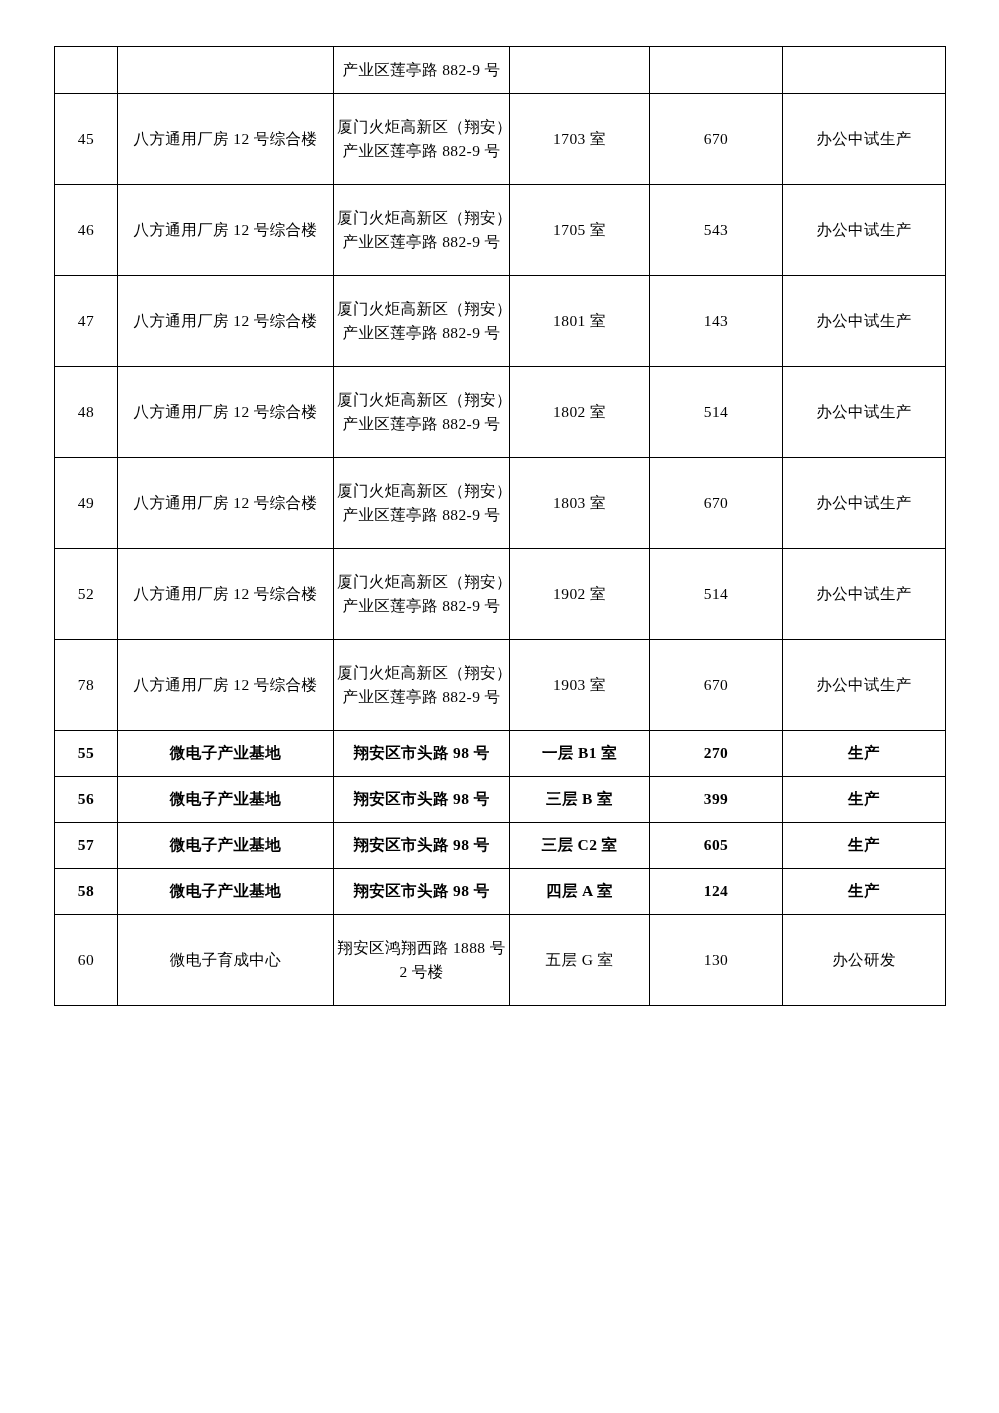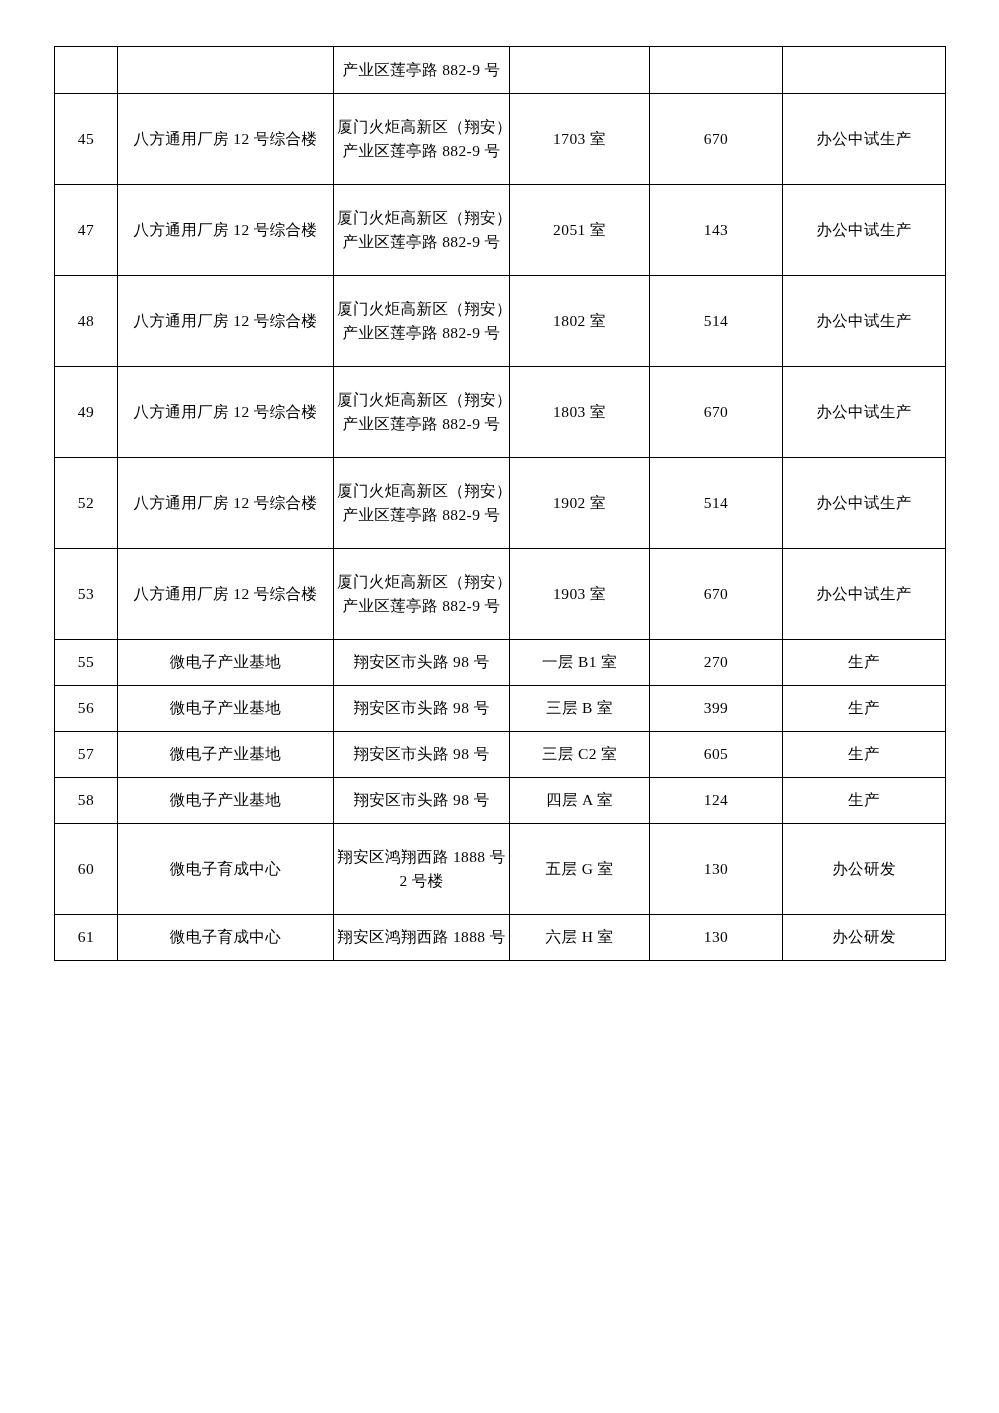--- a/index.html
+++ b/index.html
@@ -58,21 +58,21 @@
     letter-spacing: 0.2px;
   }
   .idx-cell {
     font-size: 15px;
     font-family: "Liberation Serif", serif;
   }
   .num-cell {
     font-size: 15px;
   }
   .tall td { height: 86px; }
-  .short td { height: 41px; }
+  .short td { height: 41px; font-weight: bold; }
   .partial td { height: 42px; }
   .two-line-addr td { height: 86px; }
 </style>
 </head>
 <body>
 
 <div class="page">
   <table class="doc-table">
     <colgroup>
       <col class="c-idx">
@@ -100,29 +100,40 @@
         <td class="name-cell">八方通用厂房 12 号综合楼</td>
         <td class="addr-cell">
           <span class="line">厦门火炬高新区（翔安）</span>
           <span class="line">产业区莲亭路 882-9 号</span>
         </td>
         <td class="num-cell">1703 室</td>
         <td class="num-cell">670</td>
         <td>办公中试生产</td>
       </tr>
 
+      <tr class="tall">
+        <td class="idx-cell">46</td>
+        <td class="name-cell">八方通用厂房 12 号综合楼</td>
+        <td class="addr-cell">
+          <span class="line">厦门火炬高新区（翔安）</span>
+          <span class="line">产业区莲亭路 882-9 号</span>
+        </td>
+        <td class="num-cell">1705 室</td>
+        <td class="num-cell">543</td>
+        <td>办公中试生产</td>
+      </tr>
 
       <tr class="tall">
         <td class="idx-cell">47</td>
         <td class="name-cell">八方通用厂房 12 号综合楼</td>
         <td class="addr-cell">
           <span class="line">厦门火炬高新区（翔安）</span>
           <span class="line">产业区莲亭路 882-9 号</span>
         </td>
-        <td class="num-cell">2051 室</td>
+        <td class="num-cell">1801 室</td>
         <td class="num-cell">143</td>
         <td>办公中试生产</td>
       </tr>
 
       <tr class="tall">
         <td class="idx-cell">48</td>
         <td class="name-cell">八方通用厂房 12 号综合楼</td>
         <td class="addr-cell">
           <span class="line">厦门火炬高新区（翔安）</span>
           <span class="line">产业区莲亭路 882-9 号</span>
@@ -152,21 +163,21 @@
         <td class="addr-cell">
           <span class="line">厦门火炬高新区（翔安）</span>
           <span class="line">产业区莲亭路 882-9 号</span>
         </td>
         <td class="num-cell">1902 室</td>
         <td class="num-cell">514</td>
         <td>办公中试生产</td>
       </tr>
 
       <tr class="tall">
-        <td class="idx-cell">53</td>
+        <td class="idx-cell">78</td>
         <td class="name-cell">八方通用厂房 12 号综合楼</td>
         <td class="addr-cell">
           <span class="line">厦门火炬高新区（翔安）</span>
           <span class="line">产业区莲亭路 882-9 号</span>
         </td>
         <td class="num-cell">1903 室</td>
         <td class="num-cell">670</td>
         <td>办公中试生产</td>
       </tr>
 
@@ -221,25 +232,15 @@
         <td class="name-cell">微电子育成中心</td>
         <td class="addr-cell">
           <span class="line">翔安区鸿翔西路 1888 号</span>
           <span class="line">2 号楼</span>
         </td>
         <td class="num-cell">五层 G 室</td>
         <td class="num-cell">130</td>
         <td>办公研发</td>
       </tr>
 
-      <tr class="short">
-        <td class="idx-cell">61</td>
-        <td class="name-cell">微电子育成中心</td>
-        <td class="addr-cell">
-          <span class="line">翔安区鸿翔西路 1888 号</span>
-        </td>
-        <td class="num-cell">六层 H 室</td>
-        <td class="num-cell">130</td>
-        <td>办公研发</td>
-      </tr>
     </tbody>
   </table>
 </div>
 
 </body></html>

